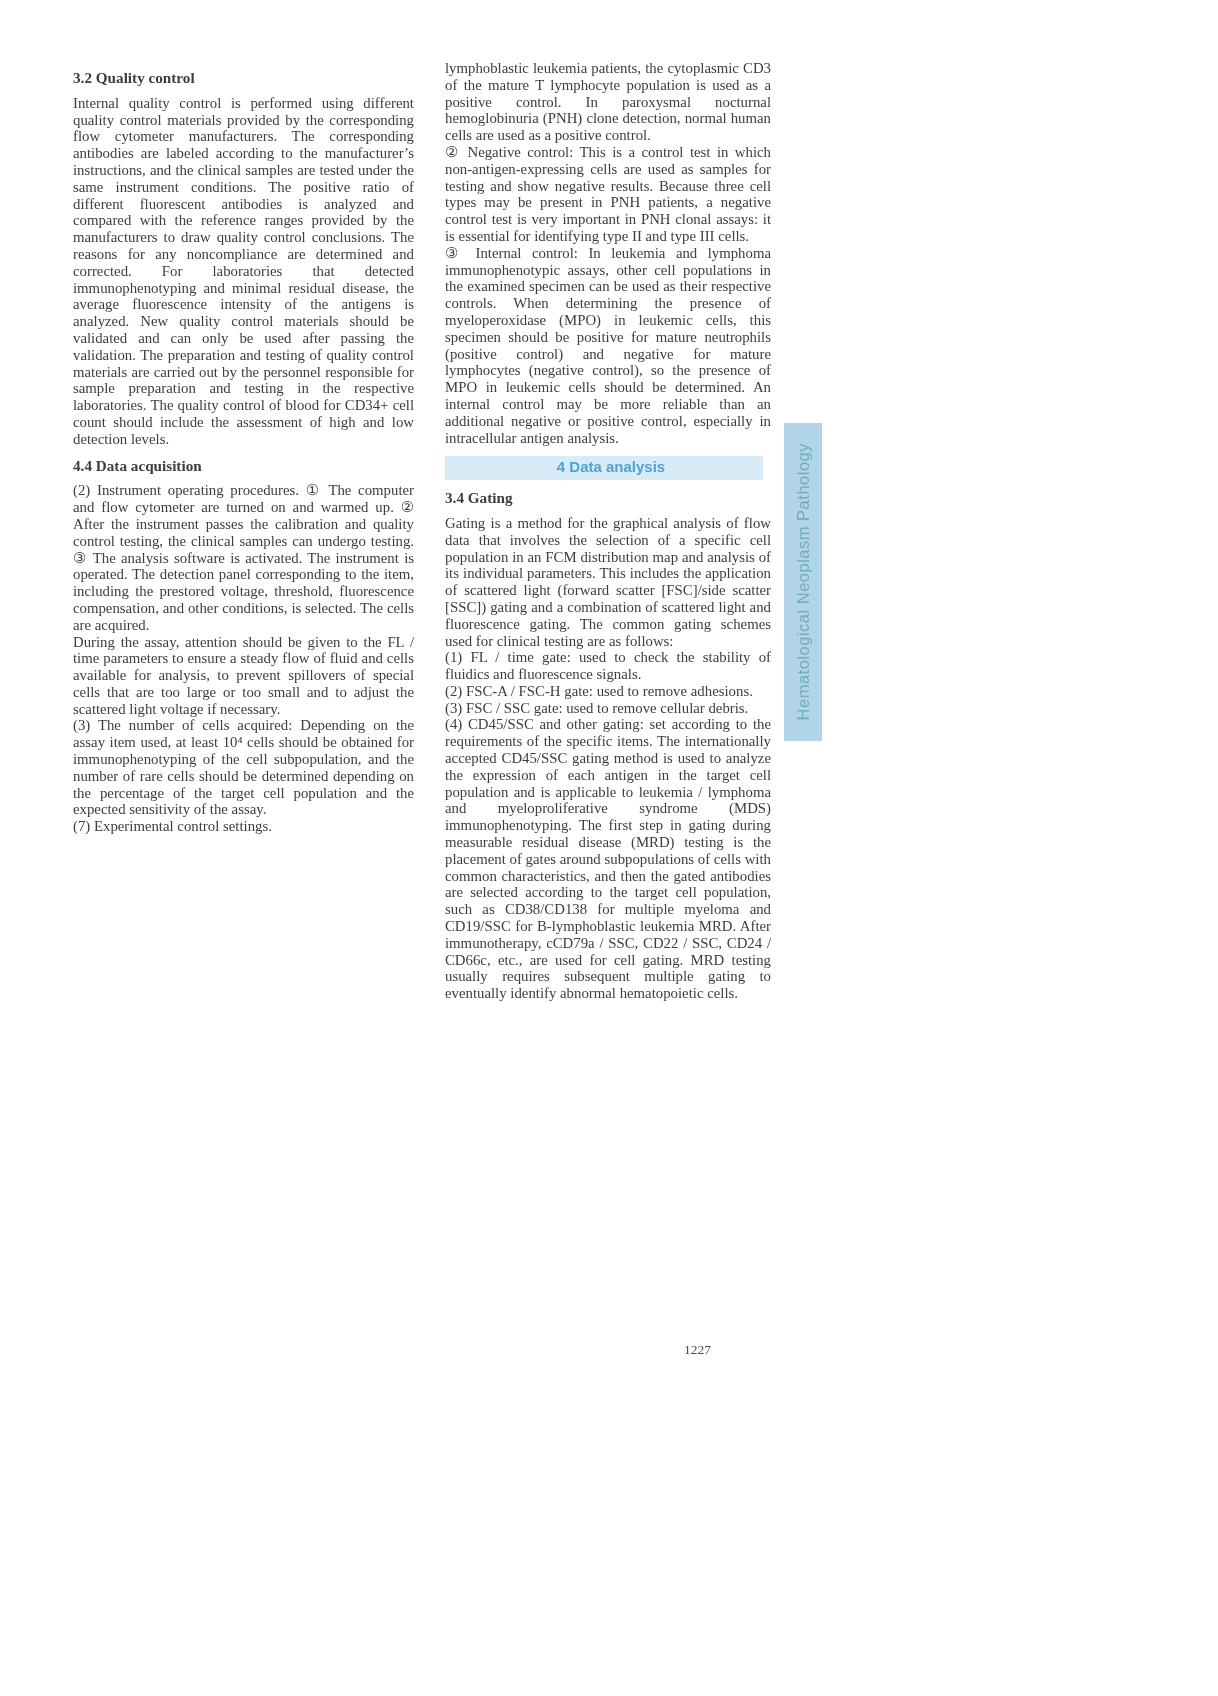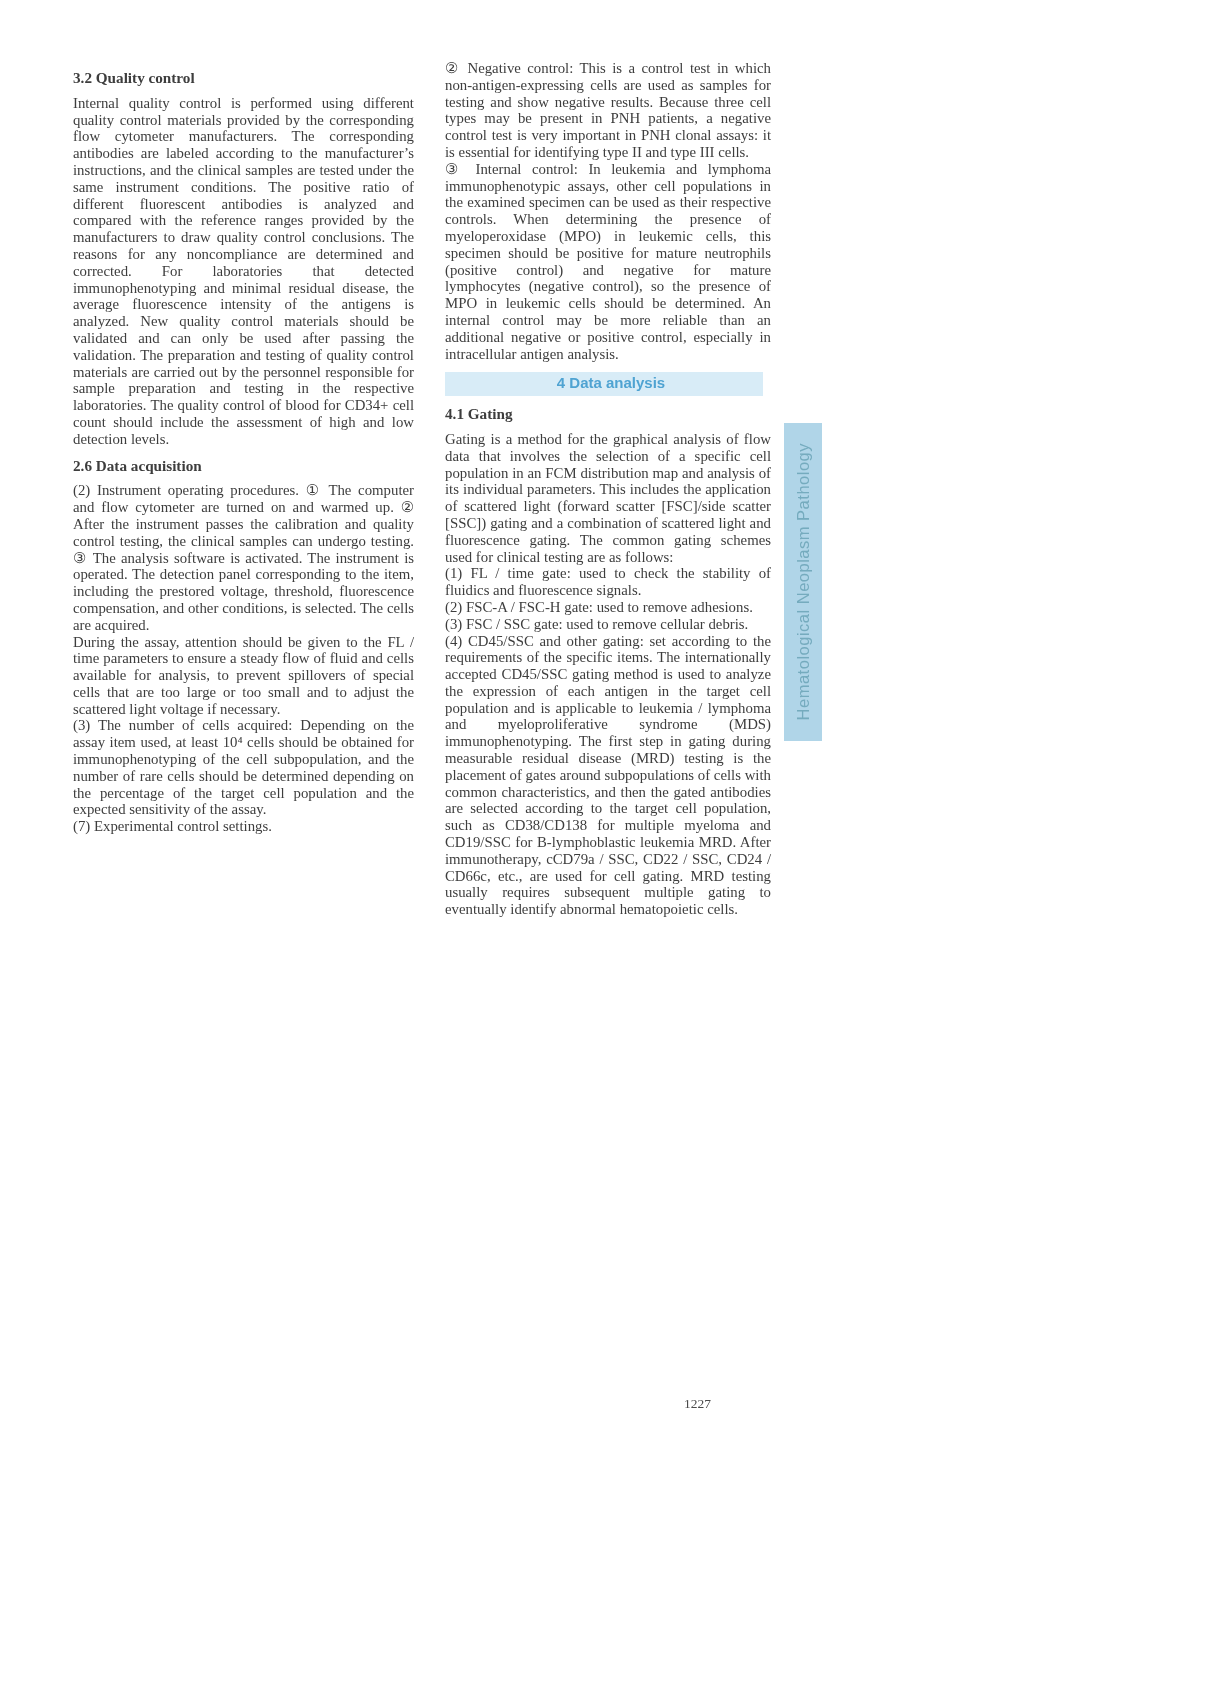--- a/index.html
+++ b/index.html
@@ -57,44 +57,45 @@
     writing-mode: vertical-rl;
     transform: rotate(180deg);
     white-space: nowrap;
     font-family: "Liberation Sans", sans-serif;
     font-size: 16.5px;
     letter-spacing: 0.5px;
   }
   .page-number {
     position: absolute;
     left: 684px;
-    top: 1396px;
+    top: 1342px;
     font-size: 13.5px;
     color: #4a4a4a;
     font-family: "Liberation Serif", serif;
   }
 </style>
 </head>
 <body style="color: rgb(61, 61, 61);">
 
 <div id="col-left" class="column">
     <h3 class="subhead">3.2 Quality control</h3>
     <p class="body-para">Internal quality control is performed using different quality control materials provided by the corresponding flow cytometer manufacturers. The corresponding antibodies are labeled according to the manufacturer’s instructions, and the clinical samples are tested under the same instrument conditions. The positive ratio of different fluorescent antibodies is analyzed and compared with the reference ranges provided by the manufacturers to draw quality control conclusions. The reasons for any noncompliance are determined and corrected. For laboratories that detected immunophenotyping and minimal residual disease, the average fluorescence intensity of the antigens is analyzed. New quality control materials should be validated and can only be used after passing the validation. The preparation and testing of quality control materials are carried out by the personnel responsible for sample preparation and testing in the respective laboratories. The quality control of blood for CD34+ cell count should include the assessment of high and low detection levels.</p>
-    <h3 class="subhead">2.6 Data acquisition</h3>
+    <h3 class="subhead">4.4 Data acquisition</h3>
     <p class="body-para">(2) Instrument operating procedures. ① The computer and flow cytometer are turned on and warmed up. ② After the instrument passes the calibration and quality control testing, the clinical samples can undergo testing. ③ The analysis software is activated. The instrument is operated. The detection panel corresponding to the item, including the prestored voltage, threshold, fluorescence compensation, and other conditions, is selected. The cells are acquired.</p>
     <p class="body-para">During the assay, attention should be given to the FL / time parameters to ensure a steady flow of fluid and cells available for analysis, to prevent spillovers of special cells that are too large or too small and to adjust the scattered light voltage if necessary.</p>
     <p class="body-para">(3) The number of cells acquired: Depending on the assay item used, at least 10⁴ cells should be obtained for immunophenotyping of the cell subpopulation, and the number of rare cells should be determined depending on the percentage of the target cell population and the expected sensitivity of the assay.</p>
     <p class="body-para">(7) Experimental control settings.</p>
   </div>
 
 <div id="col-right" class="column">
+    <p class="body-para">lymphoblastic leukemia patients, the cytoplasmic CD3 of the mature T lymphocyte population is used as a positive control. In paroxysmal nocturnal hemoglobinuria (PNH) clone detection, normal human cells are used as a positive control.</p>
     <p class="body-para">② Negative control: This is a control test in which non-antigen-expressing cells are used as samples for testing and show negative results. Because three cell types may be present in PNH patients, a negative control test is very important in PNH clonal assays: it is essential for identifying type II and type III cells.</p>
     <p class="body-para">③ Internal control: In leukemia and lymphoma immunophenotypic assays, other cell populations in the examined specimen can be used as their respective controls. When determining the presence of myeloperoxidase (MPO) in leukemic cells, this specimen should be positive for mature neutrophils (positive control) and negative for mature lymphocytes (negative control), so the presence of MPO in leukemic cells should be determined. An internal control may be more reliable than an additional negative or positive control, especially in intracellular antigen analysis.</p>
     <div class="section-band" style="background: rgb(216, 236, 247); color: rgb(79, 163, 210);">4 Data analysis</div>
-    <h3 class="subhead">4.1 Gating</h3>
+    <h3 class="subhead">3.4 Gating</h3>
     <p class="body-para">Gating is a method for the graphical analysis of flow data that involves the selection of a specific cell population in an FCM distribution map and analysis of its individual parameters. This includes the application of scattered light (forward scatter [FSC]/side scatter [SSC]) gating and a combination of scattered light and fluorescence gating. The common gating schemes used for clinical testing are as follows:</p>
     <p class="body-para">(1) FL / time gate: used to check the stability of fluidics and fluorescence signals.</p>
     <p class="body-para">(2) FSC-A / FSC-H gate: used to remove adhesions.</p>
     <p class="body-para">(3) FSC / SSC gate: used to remove cellular debris.</p>
     <p class="body-para">(4) CD45/SSC and other gating: set according to the requirements of the specific items. The internationally accepted CD45/SSC gating method is used to analyze the expression of each antigen in the target cell population and is applicable to leukemia / lymphoma and myeloproliferative syndrome (MDS) immunophenotyping. The first step in gating during measurable residual disease (MRD) testing is the placement of gates around subpopulations of cells with common characteristics, and then the gated antibodies are selected according to the target cell population, such as CD38/CD138 for multiple myeloma and CD19/SSC for B-lymphoblastic leukemia MRD. After immunotherapy, cCD79a / SSC, CD22 / SSC, CD24 / CD66c, etc., are used for cell gating. MRD testing usually requires subsequent multiple gating to eventually identify abnormal hematopoietic cells.</p>
   </div>
 
 <div class="sidebar-tab" style="background: rgb(176, 213, 232);">
   <span class="vtext" style="color: rgb(117, 171, 190);">Hematological Neoplasm Pathology</span>
 </div>

